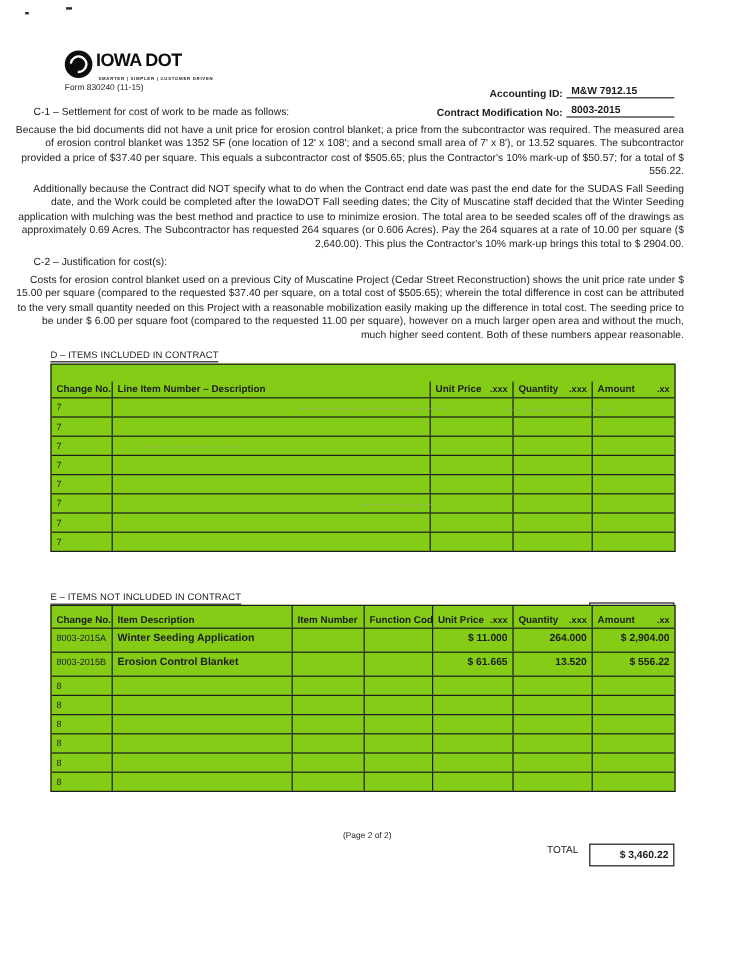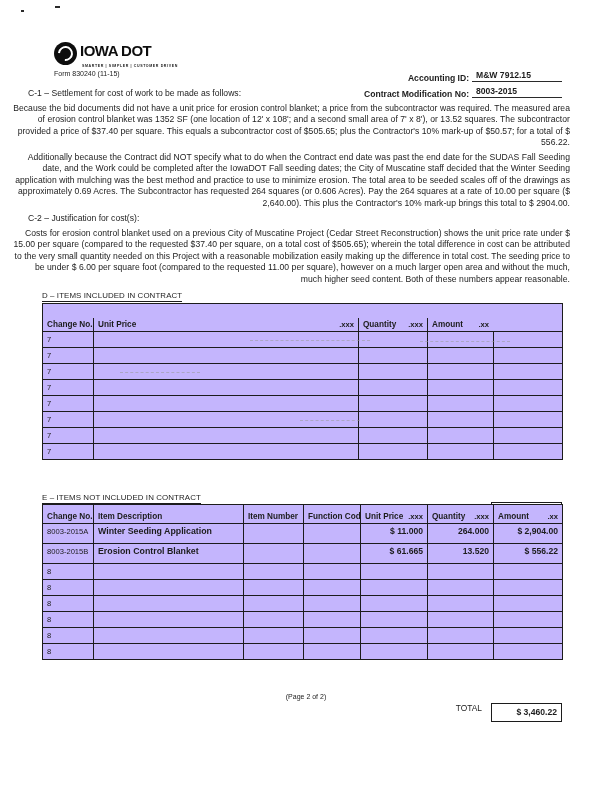--- a/index.html
+++ b/index.html
@@ -41,21 +41,21 @@
 
   .c-heading { position:absolute; left:28px; font-size:8.6px; }
   .para { position:absolute; left:12px; width:558px; font-size:8.6px; line-height:11.4px; letter-spacing:0.04px;text-align:right; }
 
   .sec-heading {
     position:absolute; left:42px; font-size:7.9px; font-weight:normal; letter-spacing:0.1px;
   }
   .sec-heading span { border-bottom:1px solid #1c1c1c; padding-bottom:1px; }
 
   
-  .tbl { position:absolute; left:42px; width:521px; border:1.5px solid #1c1c1c; background:#c4b5fd; }
+  .tbl { position:absolute; left:42px; width:521px; border:1.5px solid #1c1c1c; background:#84cc16; }
   .trow { display:grid; border-top:1px solid #1c1c1c; }
   .trow:first-child { border-top:none; }
   .tcell { border-left:1px solid #1c1c1c; padding:2px 4px; overflow:hidden; white-space:nowrap; }
   .tcell:first-child { border-left:none; }
   .th { font-weight:bold; font-size:8.2px; display:flex; justify-content:space-between; align-items:flex-end; }
   .th .sfx { font-weight:bold; font-size:7.6px; }
   .cols-d { grid-template-columns:50px 265px 69px 66px 69px; }
   .cols-e { grid-template-columns:50px 150px 60px 57px 67px 66px 69px; }
   .hdr-d { height:27px; align-items:end; }
   .hdr-e { height:18px; }
@@ -105,20 +105,23 @@
   <div class="para" style="top:228px;">Costs for erosion control blanket used on a previous City of Muscatine Project (Cedar Street Reconstruction) shows the unit price rate under $ 15.00 per square (compared to the requested $37.40 per square, on a total cost of $505.65); wherein the total difference in cost can be attributed to the very small quantity needed on this Project with a reasonable mobilization easily making up the difference in total cost.   The seeding price to be under $ 6.00 per square foot (compared to the requested 11.00 per square), however on a much larger open area and without the much, much higher seed content.  Both of these numbers appear reasonable.</div>
 
   <div class="sec-heading" style="top:291px;"><span>D – ITEMS INCLUDED IN CONTRACT</span></div>
 
   <div class="tbl" style="top:303px;">
     <div class="trow cols-d hdr-d">
       <div class="tcell th">
           <span>Change No.</span>
         </div>
       <div class="tcell th">
+          <span>Line Item Number – Description</span>
+        </div>
+      <div class="tcell th">
           <span>Unit Price</span>
           <span class="sfx">.xxx</span>
         </div>
       <div class="tcell th">
           <span>Quantity</span>
           <span class="sfx">.xxx</span>
         </div>
       <div class="tcell th">
           <span>Amount</span>
           <span class="sfx">.xx</span>

